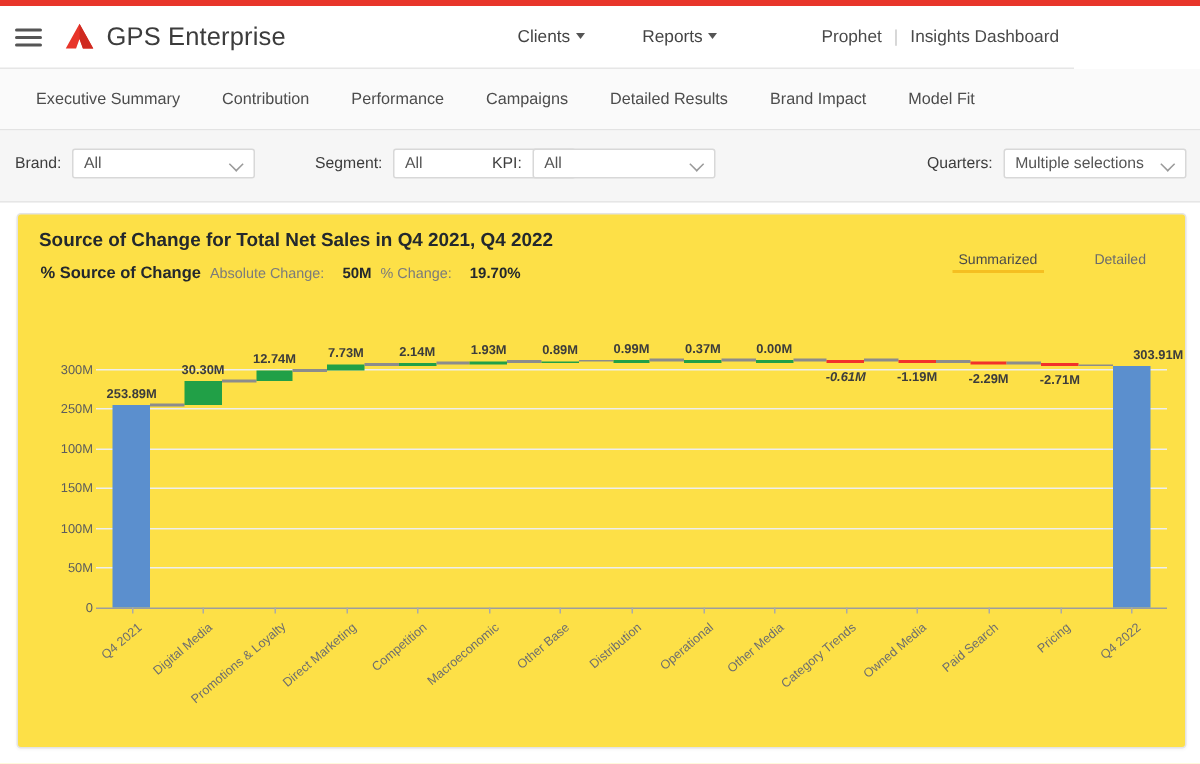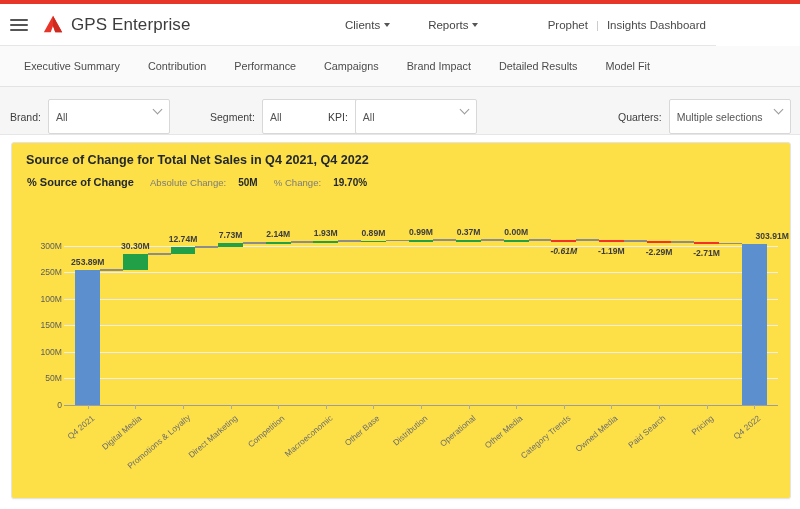--- a/index.html
+++ b/index.html
@@ -80,21 +80,21 @@
     position:absolute; top: 87px; left:0; width: 800px; height: 47px;
     background: #f6f6f6; border-bottom: 1px solid #e6e6e6;
   }
   .filter-group {
     position:absolute; display:flex; align-items:center; gap:7px; top: 12px;
   }
   .filter-label { font-size: 10.5px; color:#3d3d3d; }
   .select {
     position: relative;
     background:#fff; border:1px solid #d8d8d8; border-radius:2px;
-    height: 35px; display:flex; align-items:center;
+    height: 20px; display:flex; align-items:center;
     padding: 0 22px 0 7px; font-size: 10.5px; color:#555; cursor:pointer;
     box-sizing: border-box;
   }
   .chev {
     position:absolute; right:7px; top: 6px;
     width: 8px; height: 5px;
   }
   .chev::before{
     content:""; position:absolute; left:0; top:0;
     width:6px;height:6px;border-right:1.4px solid #9a9a9a;border-bottom:1.4px solid #9a9a9a;
@@ -110,21 +110,21 @@
   }
   .card-title {
     position:absolute; left: 14px; top: 10px;
     font-size: 12.6px; font-weight: bold; color:#23282d; white-space: nowrap;
   }
   .subline {
     position:absolute; left: 15px; top: 33px;
     display:flex; align-items:baseline; gap: 0px; white-space: nowrap;
   }
   .sub-strong { font-size:11px; font-weight:bold; color:#23282d; }
-  .sub-label { font-size:9.6px; color:#7b7b7b; margin-left: 16px; text-align: right;}
+  .sub-label { font-size:9.6px; color:#7b7b7b; margin-left: 6px; text-align: right;}
   .sub-val { font-size:10px; font-weight:bold; color:#23282d; margin-left: 12px;}
   .view-toggle {
     position:absolute; right: 26px; top: 24px;
     display:flex; align-items:center; gap: 38px;
   }
   .vt-item { font-size: 9.4px; color:#6c6c6c; cursor:pointer; position:relative; padding-bottom:4px;}
   .vt-item.active { color:#4a4a4a; }
   .vt-item.active::after{
     content:""; position:absolute; left:-4px; right:-4px; bottom:0; height:2px; background:#f5bf21;
   }
@@ -199,24 +199,24 @@
       <div class="tab">
           <span>Contribution</span>
         </div>
       <div class="tab">
           <span>Performance</span>
         </div>
       <div class="tab">
           <span>Campaigns</span>
         </div>
       <div class="tab">
+          <span>Detailed Results</span>
+        </div>
+      <div class="tab">
           <span>Brand Impact</span>
-        </div>
-      <div class="tab">
-          <span>Detailed Results</span>
         </div>
       <div class="tab">
           <span>Model Fit</span>
         </div>
     </div>
   </div>
 
   <div class="filterbar">
 
     <div class="filter-group" style="left:10px;">
@@ -256,20 +256,24 @@
     <div class="card-title">Source of Change for Total Net Sales in Q4 2021, Q4 2022</div>
 
     <div class="subline">
       <span class="sub-strong">% Source of Change</span>
       <span class="sub-label">Absolute Change:</span>
       <span class="sub-val">50M</span>
       <span class="sub-label">% Change:</span>
       <span class="sub-val">19.70%</span>
     </div>
 
+    <div class="view-toggle">
+      <div class="vt-item active"><span>Summarized</span></div>
+      <div class="vt-item"><span>Detailed</span></div>
+    </div>
 
     <div class="plot" id="plot">
       <div class="yaxis" id="yaxis">
           <div class="ytick" style="top: 196px;">0</div>
           <div class="ytick" style="top: 169.438px;">50M</div>
           <div class="ytick" style="top: 142.875px;">100M</div>
           <div class="ytick" style="top: 116.312px;">150M</div>
           <div class="ytick" style="top: 89.75px;">100M</div>
           <div class="ytick" style="top: 63.1875px;">250M</div>
           <div class="ytick" style="top: 36.625px;">300M</div>

